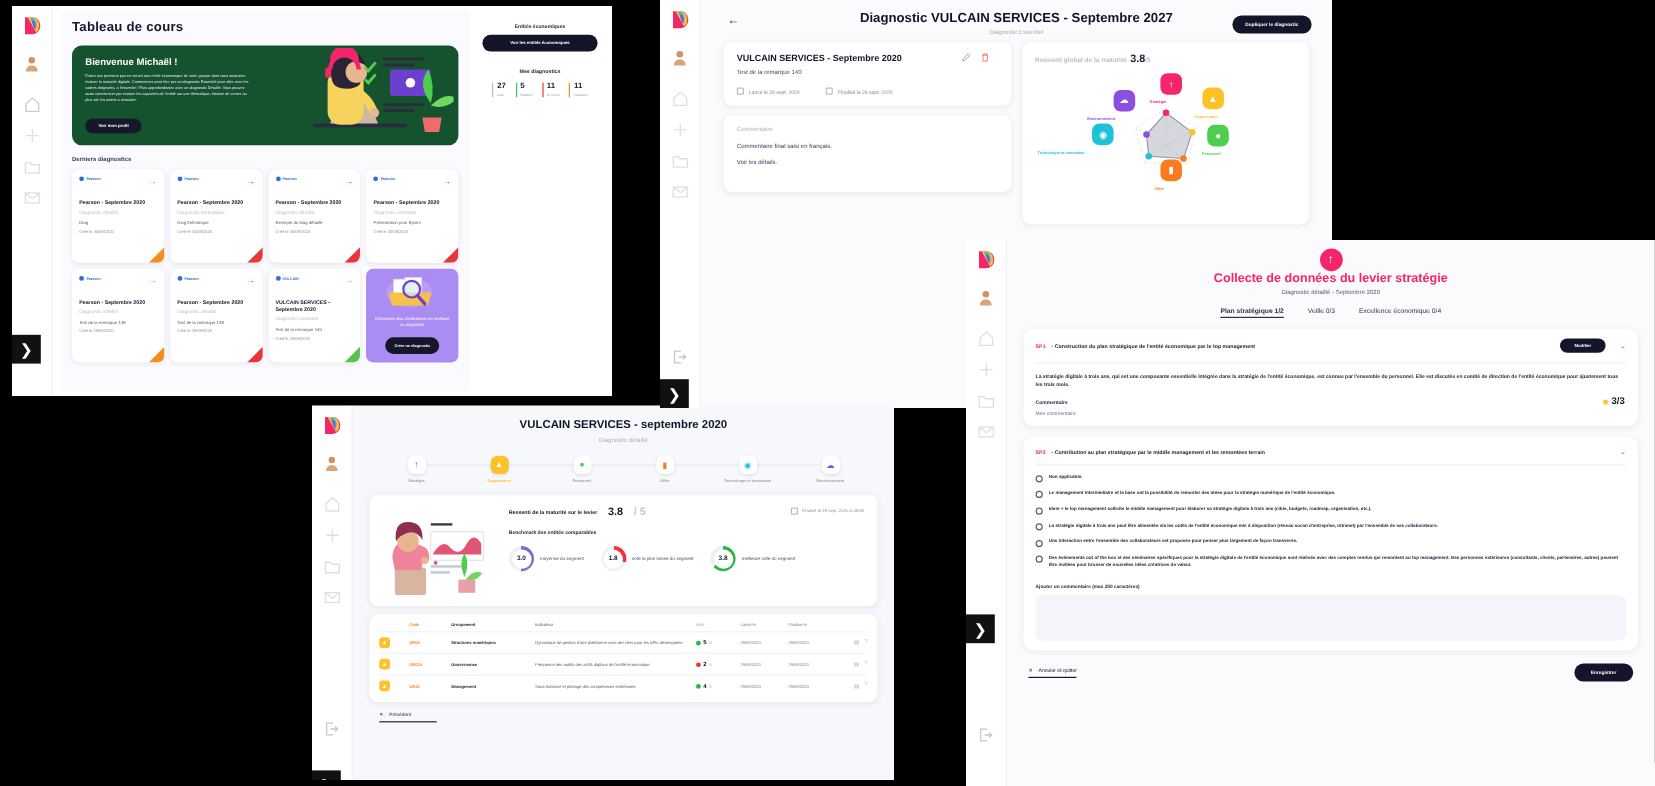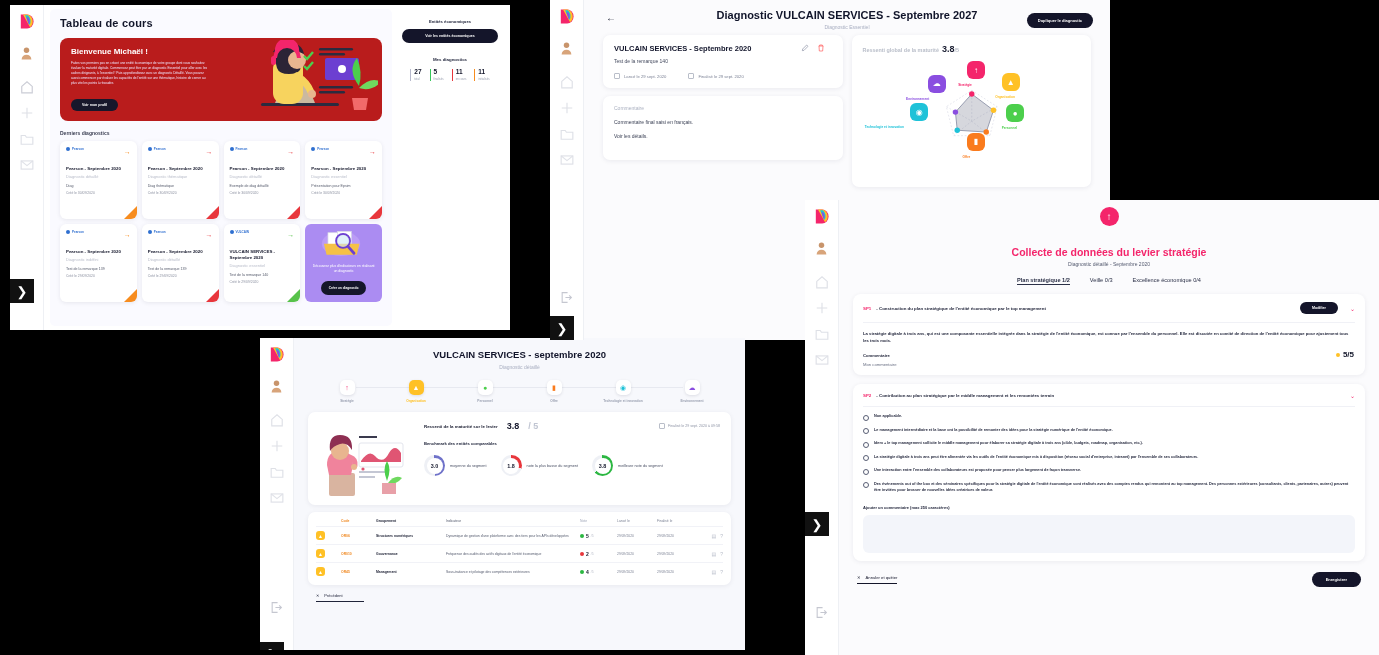--- a/index.html
+++ b/index.html
@@ -22,21 +22,21 @@
     display:flex; align-items:center; justify-content:center;
     font-size:13px; z-index:9;
   }
   .content { position:absolute; left:34px; right:0; top:0; bottom:0; background:#fbfbfd; }
 
   
   #p1 { left:10px; top:5px; width:500px; height:325px; }
   #p1 .content { background:#fff; }
   .p1wrap { position:absolute; left:6px; top:4px; right:118px; bottom:4px; background:#fafaff; border-radius:5px; padding:8px 10px; }
   .p1title { font-size:11px; font-weight:bold; color:#13172b; letter-spacing:.2px; }
-  .banner { margin-top:9px; height:83px; border-radius:8px; background:#b91c1c; position:relative; overflow:hidden; padding:9px 11px; }
+  .banner { margin-top:9px; height:83px; border-radius:8px; background:#14532d; position:relative; overflow:hidden; padding:9px 11px; }
   .banner h2 { font-size:8px; color:#fff; font-weight:bold; }
   .banner p { font-size:3.2px; color:#efe7ff; line-height:1.55; margin-top:5px; width:140px; }
   .bbtn { position:absolute; left:11px; bottom:10px; background:#17172b; color:#fff;
     font-size:3.6px; font-weight:bold; padding:4px 11px; border-radius:9px; }
   .bimg { position:absolute; right:4px; top:2px; width:165px; height:80px; }
   .sect { font-size:5px; font-weight:bold; color:#3d4155; margin:9px 0 5px; }
   .grid { display:grid; grid-template-columns:repeat(4,1fr); gap:5px; }
   .card { background:#fff; border-radius:6px; height:78px; padding:6px 6px 0; position:relative;
     box-shadow:0 1px 4px rgba(30,30,60,.09); overflow:hidden; }
   .cbrand { font-size:3px; color:#2f6fd0; display:flex; align-items:center; gap:2px; font-weight:bold; }
@@ -139,21 +139,21 @@
   .c-act { width:26px; flex:none; display:flex; gap:4px; justify-content:flex-end; color:#b6bbc8; font-size:5px; }
   .p3foot { margin:8px 0 0 22px; font-size:4px; color:#20243a; display:flex; align-items:center; gap:5px;
     border-bottom:1px solid #20243a; width:48px; padding-bottom:3px; }
 
   
   #p4 { left:805px; top:200px; width:574px; height:455px; }
   #p4 .content { background:#fbfbfd; }
   .p4head { text-align:center; padding-top:7px; }
   .p4badge { width:19px; height:19px; border-radius:50%; background:#f4256b; margin:0 auto;
     display:flex; align-items:center; justify-content:center; color:#fff; font-size:10px; }
-  .p4title { font-size:10.5px; font-weight:bold; color:#f4256b; margin-top:20px; }
+  .p4title { font-size:10.5px; font-weight:bold; color:#f4256b; margin-top:0; }
   .p4sub { font-size:5px; color:#555b70; margin-top:3px; }
   .p4tabs { display:flex; justify-content:center; gap:20px; margin-top:10px; font-size:5.6px; color:#2b3047; }
   .p4tabs .on { font-weight:bold; border-bottom:1px solid #2b3047; padding-bottom:1px; }
   .qcard { background:#fff; border-radius:8px; margin:9px 14px 0; padding:8px 10px;
     box-shadow:0 1px 5px rgba(30,30,60,.07); position:relative; }
   .qhead { display:flex; align-items:center; gap:5px; }
   .qcode { font-size:4.4px; font-weight:bold; color:#f4256b; }
   .qtxt { font-size:4.4px; font-weight:bold; color:#1b1f35; }
   .modbtn { background:#14152a; color:#fff; font-size:3.6px; font-weight:bold;
     padding:4px 12px; border-radius:8px; margin-left:auto; }
@@ -715,21 +715,21 @@
         <span class="qcode">SP1</span>
         <span class="qtxt">- Construction du plan stratégique de l'entité économique par le top management</span>
         <span class="modbtn">Modifier</span>
         <span class="chev">⌄</span>
       </div>
       <div class="qdesc">La stratégie digitale à trois ans, qui est une composante essentielle intégrée dans la stratégie de l'entité économique, est connue par l'ensemble du personnel. Elle est discutée en comité de direction de l'entité économique pour ajustement tous les trois mois.</div>
       <div class="qcmt">Commentaire</div>
       <div class="qcmtv">Mon commentaire</div>
       <div class="score">
         <span class="d"></span>
-        <span>5/5</span>
+        <span>3/3</span>
       </div>
     </div>
 
     <div class="qcard">
       <div class="qhead" style="border-bottom:.7px solid #f0f1f6; padding-bottom:7px;">
         <span class="qcode">SP2</span>
         <span class="qtxt">- Contribution au plan stratégique par le middle management et les remontées terrain</span>
         <span class="chev" style="margin-left:auto">⌄</span>
       </div>
       <div id="p4opts">

